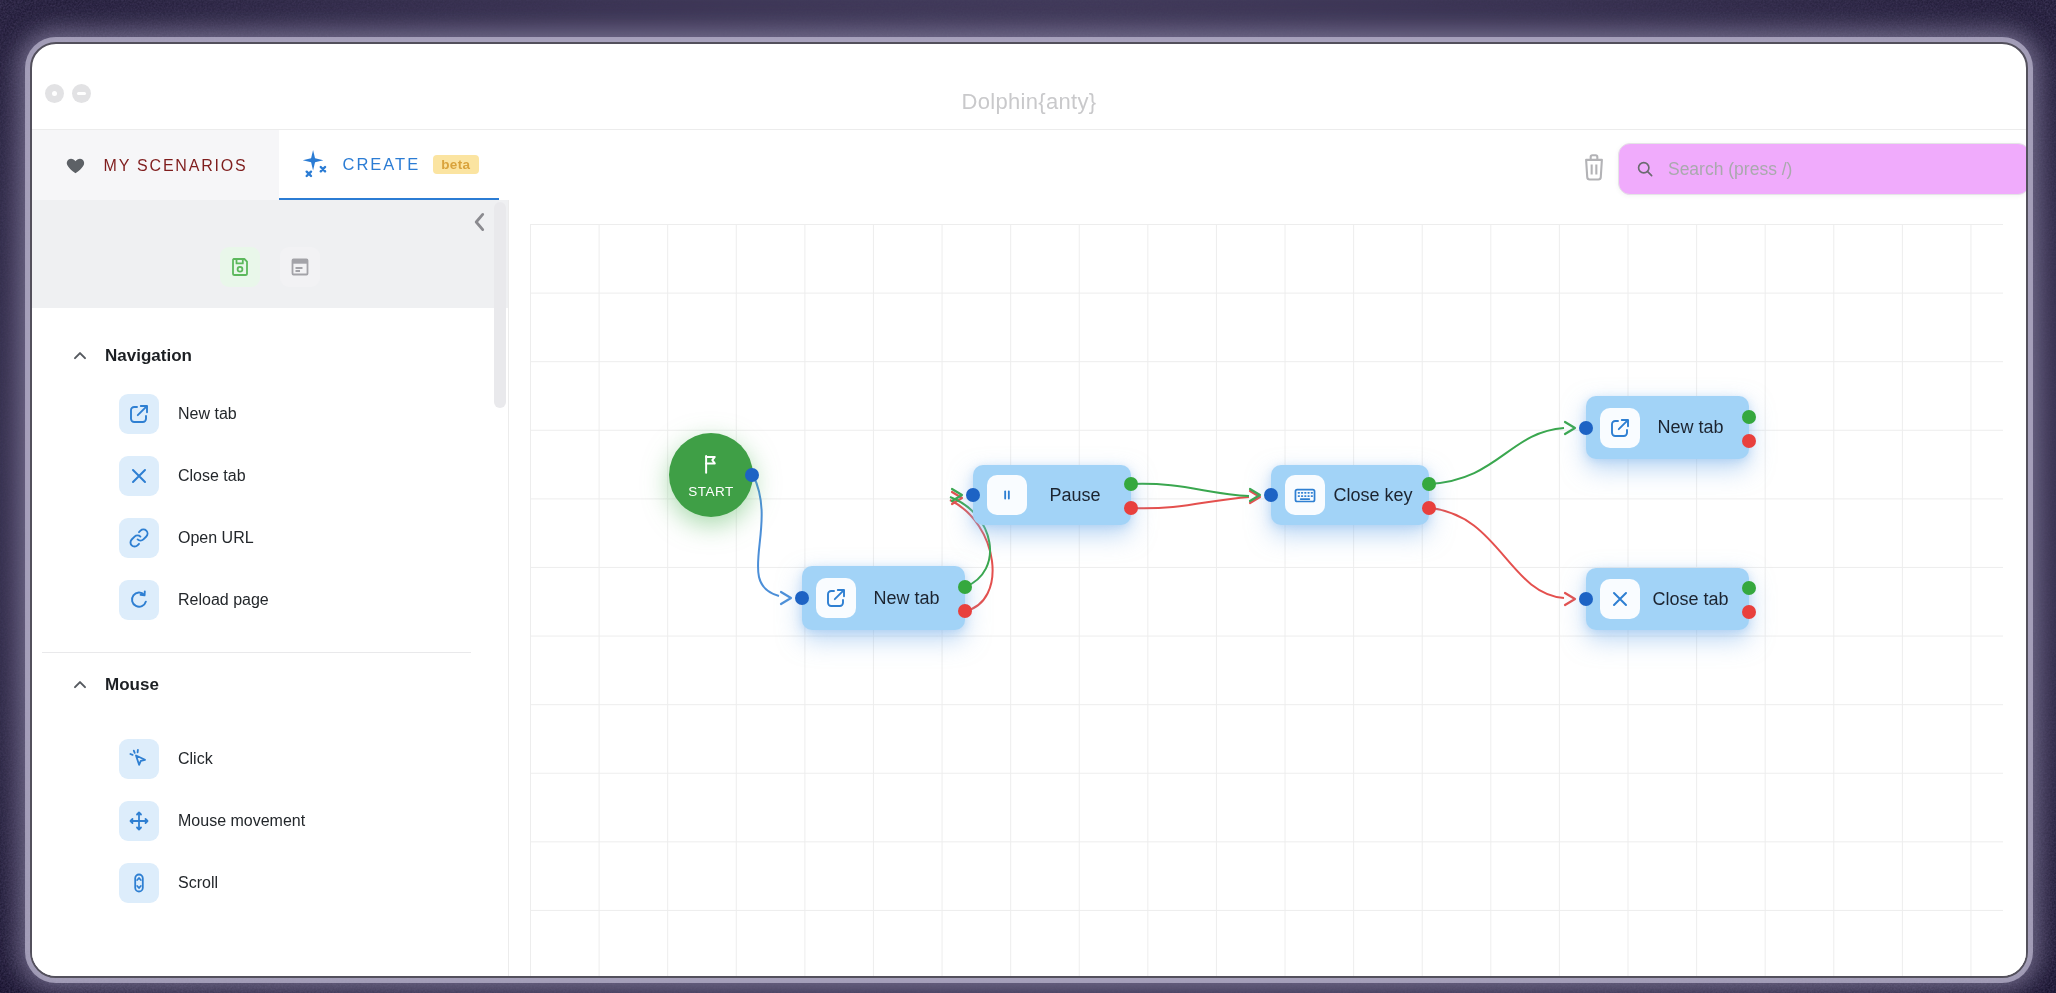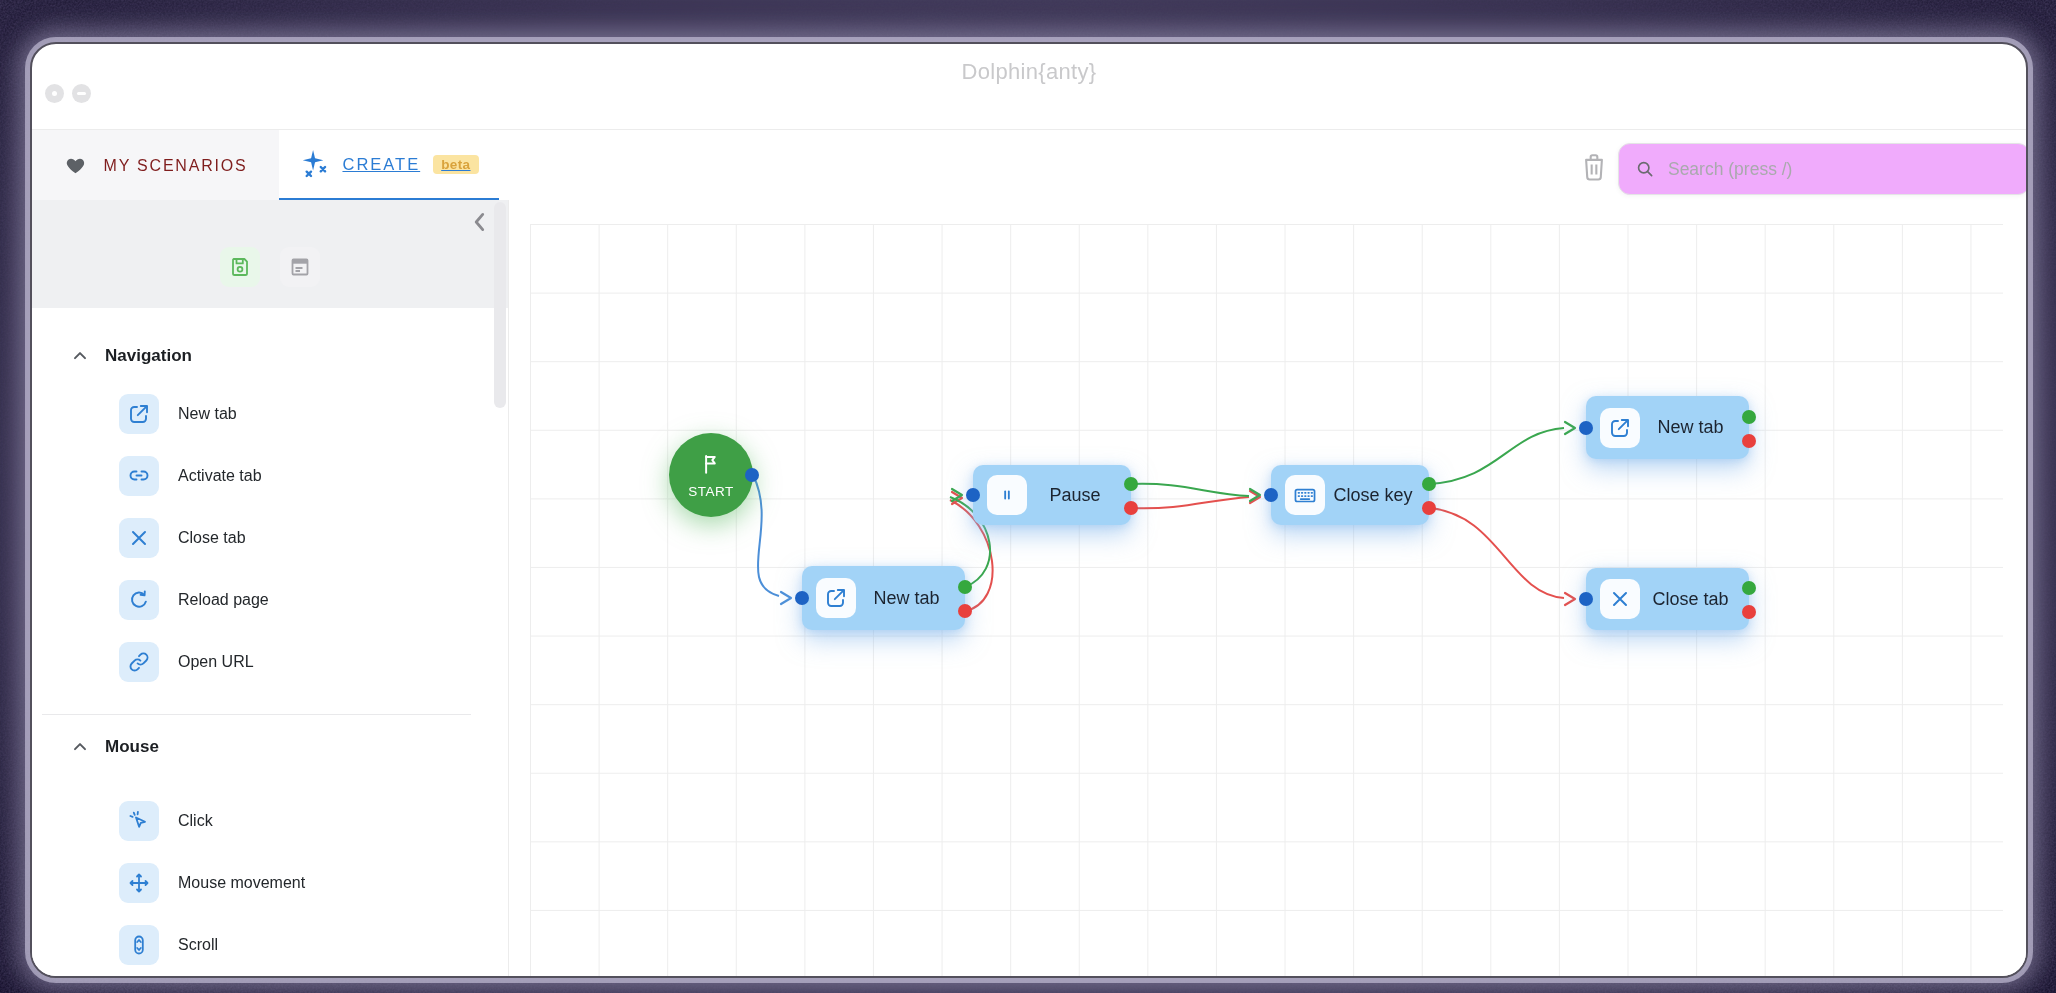--- a/index.html
+++ b/index.html
@@ -8,26 +8,26 @@
   .noise-svg{position:absolute;inset:0;z-index:1;opacity:.75;}
   .window{position:absolute;left:30px;top:42px;width:1998px;height:936px;box-sizing:border-box;
     background:#fff;border:2px solid #53505c;border-radius:26px;overflow:hidden;z-index:2;
     box-shadow:0 0 0 5px rgba(209,204,226,.6),0 0 22px 14px rgba(160,153,186,.55),0 0 80px 60px rgba(22,17,44,.55);}
   
   .titlebar{position:relative;height:85px;border-bottom:1px solid #ececec;}
   .win-controls{position:absolute;left:13px;top:40px;display:flex;gap:8px;}
   .ctrl{width:19px;height:19px;border-radius:50%;background:#e2e2e4;position:relative;border:none;padding:0;cursor:default;}
   .ctrl .dot{position:absolute;left:50%;top:50%;width:5px;height:5px;margin:-2.5px 0 0 -2.5px;border-radius:50%;background:#fff;}
   .ctrl .dash{position:absolute;left:50%;top:50%;width:9px;height:3px;margin:-1.5px 0 0 -4.5px;border-radius:2px;background:#fff;}
-  .title{position:absolute;left:0;right:0;top:15px;text-align:center;font-size:22px;color:#c9c9cb;letter-spacing:.3px;}
+  .title{position:absolute;left:0;right:0;top:45px;text-align:center;font-size:22px;color:#c9c9cb;letter-spacing:.3px;}
   
   .header{position:relative;height:71px;border-bottom:1px solid #f1f1f1;display:flex;align-items:stretch;}
   .tab{display:flex;align-items:center;justify-content:center;box-sizing:border-box;cursor:pointer;}
   .tab-myscenarios{width:247px;background:#f6f6f8;gap:17px;color:#7f1d1d;font-size:16px;letter-spacing:1.8px;}
-  .tab-create{width:220px;background:#fff;gap:13px;color:#2b7cd4;font-size:16.5px;letter-spacing:2px;border-bottom:3px solid #2b7cd4;text-decoration:underline;}
+  .tab-create{width:220px;background:#fff;gap:13px;color:#2b7cd4;font-size:16.5px;letter-spacing:2px;border-bottom:3px solid #2b7cd4;}
   .badge{background:#fbe4a1;color:#d9a33c;font-size:13.5px;font-weight:bold;padding:2px 8px;border-radius:4px;letter-spacing:.4px;}
   .trash-btn{position:absolute;left:1546px;top:21px;width:32px;height:34px;background:none;border:none;padding:0;cursor:pointer;}
   .search{position:absolute;left:1586px;top:13px;width:412px;height:52px;box-sizing:border-box;
     border:1px solid #e4e4e6;border-radius:12px;background:#f0abfc;display:flex;align-items:center;gap:11px;
     padding:0 16px;box-shadow:0 1px 5px rgba(0,0,0,.05);}
   .search input{border:none;outline:none;font-size:17.5px;color:#555;width:100%;font-family:"Liberation Sans",sans-serif;background:transparent;}
   .search input::placeholder{color:#a9a9ad;}
   
   .main{position:absolute;left:0;right:0;top:156px;bottom:0;display:flex;}
   .sidebar{width:477px;box-sizing:border-box;border-right:1px solid #ececec;position:relative;background:#fff;overflow:hidden;flex:none;}
@@ -158,53 +158,43 @@
                 <svg width="24" height="24" viewBox="0 0 24 24" fill="none" stroke="#2e7fd2" stroke-width="1.9" stroke-linecap="round" stroke-linejoin="round">
                   <path d="M10 5H7.2A3.2 3.2 0 0 0 4 8.2v8.6A3.2 3.2 0 0 0 7.2 20h8.6a3.2 3.2 0 0 0 3.2-3.2V14"></path>
                   <path d="M13.8 4H20v6.2"></path>
                   <path d="M19.6 4.4l-8.8 8.8"></path>
                 </svg>
               </span>
       <span class="item-label">New tab</span>
             </div>
             <div class="item ">
       <span class="chip chip-blue">
-                <svg width="24" height="24" viewBox="0 0 24 24" fill="none" stroke="#2e7fd2" stroke-width="1.9" stroke-linecap="round">
-                  <path d="M9.5 15.5H7.5a4 4 0 0 1 0-8h2"></path>
-                  <path d="M14.5 7.5h2a4 4 0 0 1 0 8h-2"></path>
-                  <path d="M9.5 11.5h5"></path>
-                </svg>
-              </span>
-      <span class="item-label">Activate tab</span>
-            </div>
-            <div class="item ">
-      <span class="chip chip-blue">
                 <svg width="24" height="24" viewBox="0 0 24 24" fill="none" stroke="#2e7fd2" stroke-width="2" stroke-linecap="round">
                   <path d="M6 6l12 12M18 6L6 18"></path>
                 </svg>
               </span>
       <span class="item-label">Close tab</span>
+            </div>
+            <div class="item ">
+      <span class="chip chip-blue">
+                <svg width="24" height="24" viewBox="0 0 24 24" fill="none" stroke="#2e7fd2" stroke-width="1.9" stroke-linecap="round">
+                  <path d="M10.6 13.4a4.1 4.1 0 0 0 5.8 0l2.9-2.9a4.1 4.1 0 1 0-5.8-5.8L12 6.2"></path>
+                  <path d="M13.4 10.6a4.1 4.1 0 0 0-5.8 0l-2.9 2.9a4.1 4.1 0 1 0 5.8 5.8L12 17.8"></path>
+                </svg>
+              </span>
+      <span class="item-label">Open URL</span>
             </div>
             <div class="item ">
       <span class="chip chip-blue">
                 <svg width="24" height="24" viewBox="0 0 24 24" fill="none" stroke="#2e7fd2" stroke-width="1.9" stroke-linecap="round" stroke-linejoin="round">
                   <path d="M18.9 13.6A7.1 7.1 0 1 1 17.3 6.8"></path>
                   <path d="M17.8 3.4l-.3 4-3.9-.6"></path>
                 </svg>
               </span>
       <span class="item-label">Reload page</span>
-            </div>
-            <div class="item ">
-      <span class="chip chip-blue">
-                <svg width="24" height="24" viewBox="0 0 24 24" fill="none" stroke="#2e7fd2" stroke-width="1.9" stroke-linecap="round">
-                  <path d="M10.6 13.4a4.1 4.1 0 0 0 5.8 0l2.9-2.9a4.1 4.1 0 1 0-5.8-5.8L12 6.2"></path>
-                  <path d="M13.4 10.6a4.1 4.1 0 0 0-5.8 0l-2.9 2.9a4.1 4.1 0 1 0 5.8 5.8L12 17.8"></path>
-                </svg>
-              </span>
-      <span class="item-label">Open URL</span>
             </div>
             <div class="sdivider"></div>
             <div class="section-header ">
               <svg width="20" height="20" viewBox="0 0 24 24" fill="none" stroke="#565a60" stroke-width="2.4" stroke-linecap="round" stroke-linejoin="round">
                 <path d="M6 14.5L12 8.5l6 6"></path>
               </svg>
               <span class="sec-label">Mouse</span>
             </div>
             <div class="item gap-lg">
       <span class="chip chip-blue">

